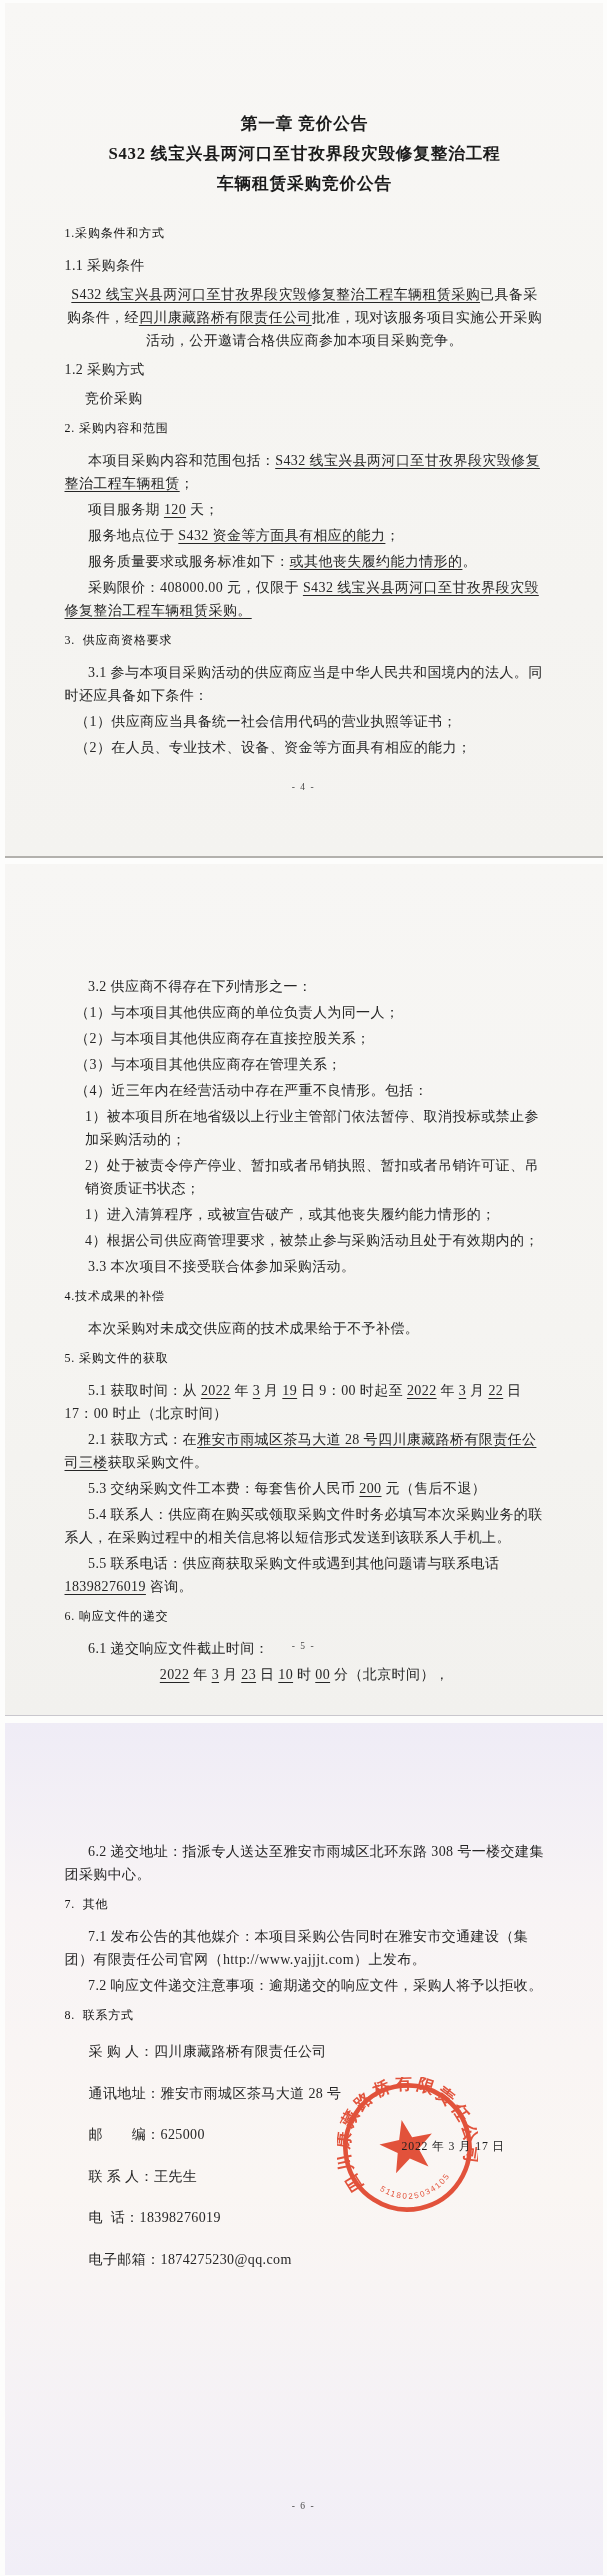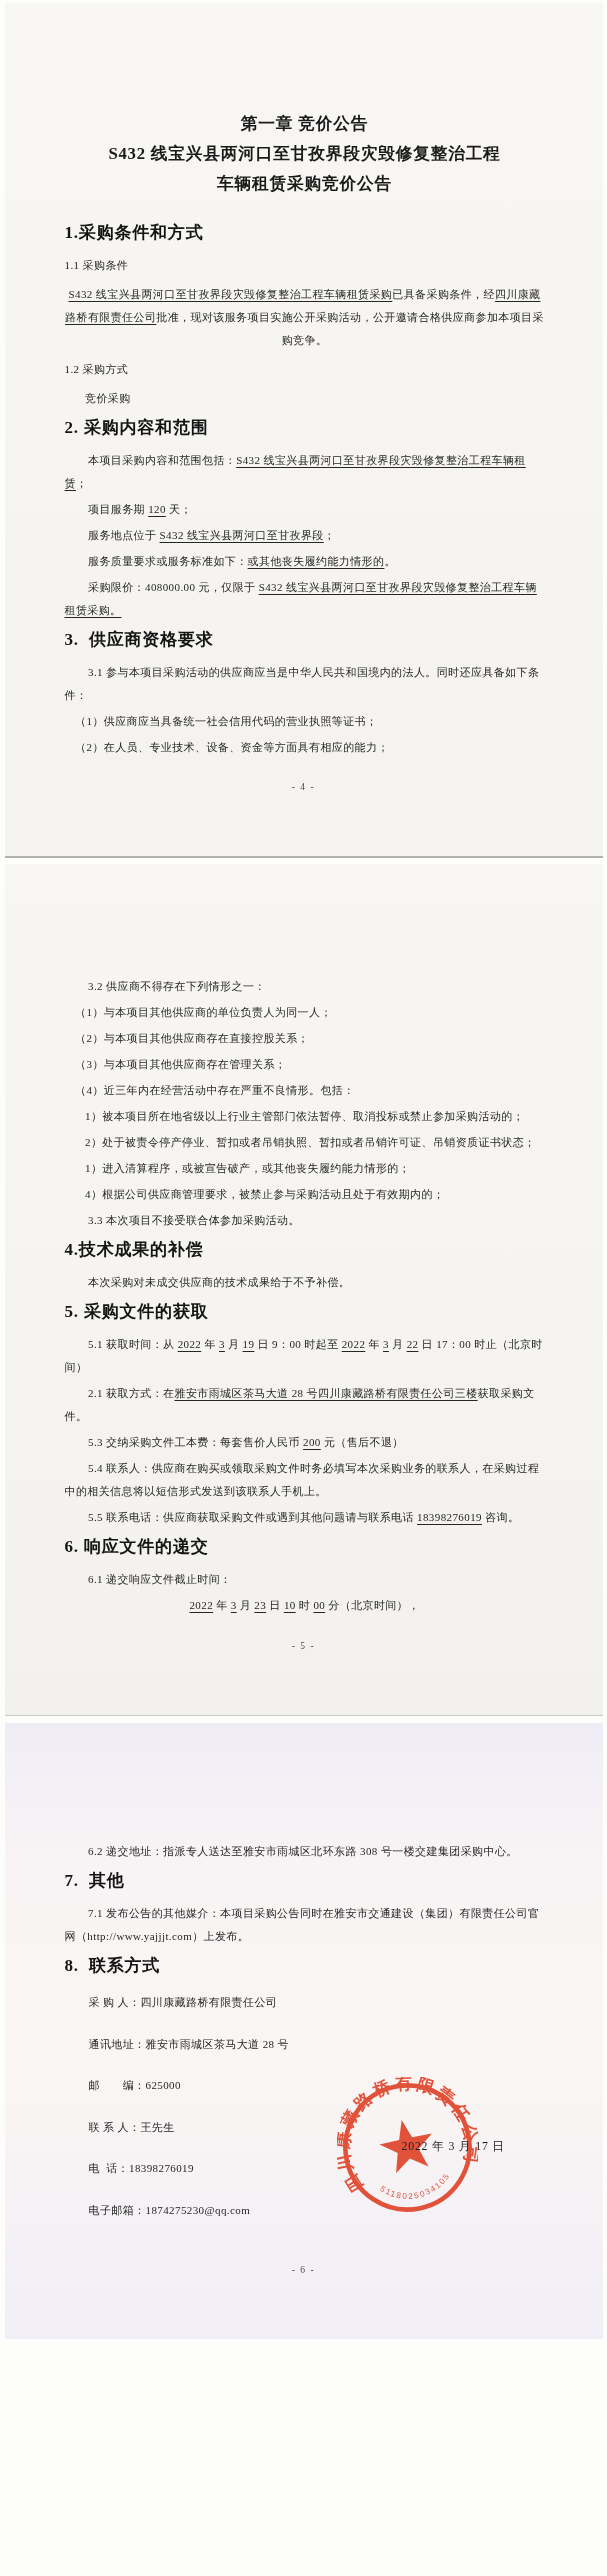--- a/index.html
+++ b/index.html
@@ -18,34 +18,34 @@
     margin-top:3px;height:855px;padding-top:106px;
     background:linear-gradient(180deg,#f8f7f5 0%,#f6f5f2 40%,#f4f3f0 100%);
     border-bottom:2.3px solid #b3b1ad;
   }
   .page2{
     margin-top:6px;height:852px;padding-top:108px;
     background:linear-gradient(180deg,#f7f6f4 0%,#f5f4f1 55%,#f2f1ee 100%);
     border-bottom:1.5px solid #c9c7cd;
   }
   .page3{
-    margin-top:6.8px;height:616px;padding-top:114px;
+    margin-top:6.8px;height:852px;padding-top:114px;
     background:linear-gradient(180deg,#efecf6 0%,#f8f4f5 22%,#faf6f3 55%,#f1eef7 100%);
   }
   .blk{
     white-space:pre-wrap;
-    font-size:11px;line-height:23px;margin:3px 0;color:#262626;
+    font-size:14px;line-height:23px;margin:3px 0;color:#262626;
     letter-spacing:0.4px;
   }
   .title{
     font-size:16.7px;font-weight:700;text-align:center;
     line-height:30px;margin:0;color:#1a1a1a;letter-spacing:0.8px;
   }
   .title-last{margin-bottom:22px;}
-  .h{font-size:17px;font-weight:700;line-height:24px;margin:6px 0 9px;color:#141414;letter-spacing:0.8px;}
+  .h{font-size:12px;font-weight:400;line-height:24px;margin:6px 0 9px;color:#141414;letter-spacing:0.8px;}
   .sub{margin:6px 0;}
   .p{text-indent:23.5px;}
   .pflush{text-indent:0;text-align:center;}
   .li1{margin-left:10.6px;}
   .li2{margin-left:20.5px;}
   .contact{margin-left:24px;line-height:23.5px;margin-top:18px;margin-bottom:1.5px;}
   .contact-first{margin-top:13.7px;}
   .seg{color:inherit;}
   .u{text-decoration:underline;text-underline-offset:3px;text-decoration-thickness:0.8px;}
   .pageno{
@@ -72,21 +72,21 @@
         <div class="blk title"><span class="seg">S432 线宝兴县两河口至甘孜界段灾毁修复整治工程</span></div>
         <div class="blk title title-last"><span class="seg">车辆租赁采购竞价公告</span></div>
         <div class="blk h"><span class="seg">1.采购条件和方式</span></div>
         <div class="blk sub"><span class="seg">1.1 采购条件</span></div>
         <div class="blk pflush"><span class="seg u">S432 线宝兴县两河口至甘孜界段灾毁修复整治工程车辆租赁采购</span><span class="seg">已具备采购条件，经</span><span class="seg u">四川康藏路桥有限责任公司</span><span class="seg">批准，现对该服务项目实施公开采购活动，公开邀请合格供应商参加本项目采购竞争。</span></div>
         <div class="blk sub"><span class="seg">1.2 采购方式</span></div>
         <div class="blk li2"><span class="seg">竞价采购</span></div>
         <div class="blk h"><span class="seg">2. 采购内容和范围</span></div>
         <div class="blk p"><span class="seg">本项目采购内容和范围包括：</span><span class="seg u">S432 线宝兴县两河口至甘孜界段灾毁修复整治工程车辆租赁</span><span class="seg">；</span></div>
         <div class="blk p"><span class="seg">项目服务期 </span><span class="seg u">120</span><span class="seg"> 天；</span></div>
-        <div class="blk p"><span class="seg">服务地点位于 </span><span class="seg u">S432 线宝兴县两河口至甘孜界段</span><span class="seg">；</span></div>
+        <div class="blk p"><span class="seg">服务地点位于 </span><span class="seg u">S432 资金等方面具有相应的能力</span><span class="seg">；</span></div>
         <div class="blk p"><span class="seg">服务质量要求或服务标准如下：</span><span class="seg u">或其他丧失履约能力情形的</span><span class="seg">。</span></div>
         <div class="blk p"><span class="seg">采购限价：408000.00 元，仅限于 </span><span class="seg u">S432 线宝兴县两河口至甘孜界段灾毁修复整治工程车辆租赁采购。</span></div>
         <div class="blk h"><span class="seg">3.  供应商资格要求</span></div>
         <div class="blk p"><span class="seg">3.1 参与本项目采购活动的供应商应当是中华人民共和国境内的法人。同时还应具备如下条件：</span></div>
         <div class="blk li1"><span class="seg">（1）供应商应当具备统一社会信用代码的营业执照等证书；</span></div>
         <div class="blk li1"><span class="seg">（2）在人员、专业技术、设备、资金等方面具有相应的能力；</span></div>
       </div>
     <div class="pageno">- 4 -</div>
   </section>
 
@@ -115,20 +115,21 @@
         <div class="blk pflush"><span class="seg u">2022</span><span class="seg"> 年 </span><span class="seg u">3</span><span class="seg"> 月 </span><span class="seg u">23</span><span class="seg"> 日 </span><span class="seg u">10</span><span class="seg"> 时 </span><span class="seg u">00</span><span class="seg"> 分（北京时间），</span></div>
       </div>
     <div class="pageno">- 5 -</div>
   </section>
 
   <section class="page page3">
     <div class="content">
         <div class="blk p"><span class="seg">6.2 递交地址：指派专人送达至雅安市雨城区北环东路 308 号一楼交建集团采购中心。</span></div>
         <div class="blk h"><span class="seg">7.  其他</span></div>
         <div class="blk p"><span class="seg">7.1 发布公告的其他媒介：本项目采购公告同时在雅安市交通建设（集团）有限责任公司官网（http://www.yajjjt.com）上发布。</span></div>
+        <div class="blk p"><span class="seg">7.2 响应文件递交注意事项：逾期递交的响应文件，采购人将予以拒收。</span></div>
         <div class="blk h"><span class="seg">8.  联系方式</span></div>
         <div class="blk contact contact-first"><span class="seg">采 购 人：四川康藏路桥有限责任公司</span></div>
         <div class="blk contact"><span class="seg">通讯地址：雅安市雨城区茶马大道 28 号</span></div>
         <div class="blk contact"><span class="seg">邮　　编：625000</span></div>
         <div class="blk contact"><span class="seg">联 系 人：王先生</span></div>
         <div class="blk contact"><span class="seg">电  话：18398276019</span></div>
         <div class="blk contact"><span class="seg">电子邮箱：1874275230@qq.com</span></div>
       </div>
 
     <svg class="seal" viewBox="0 0 200 200" xmlns="http://www.w3.org/2000/svg">

